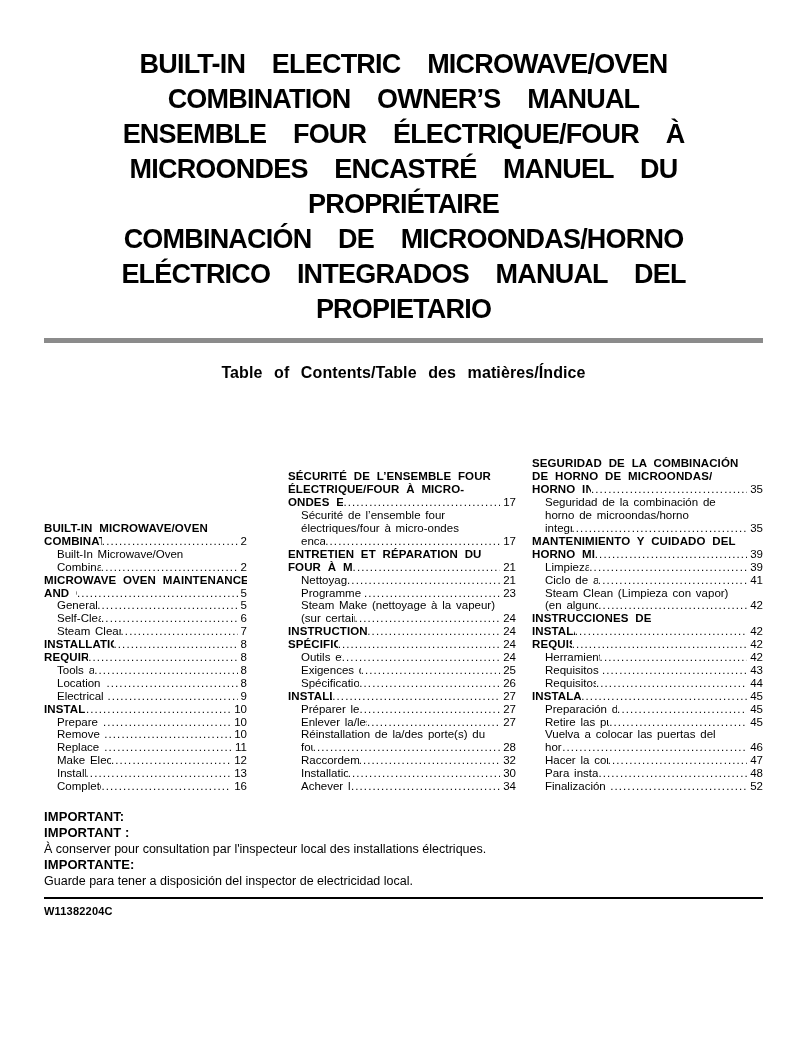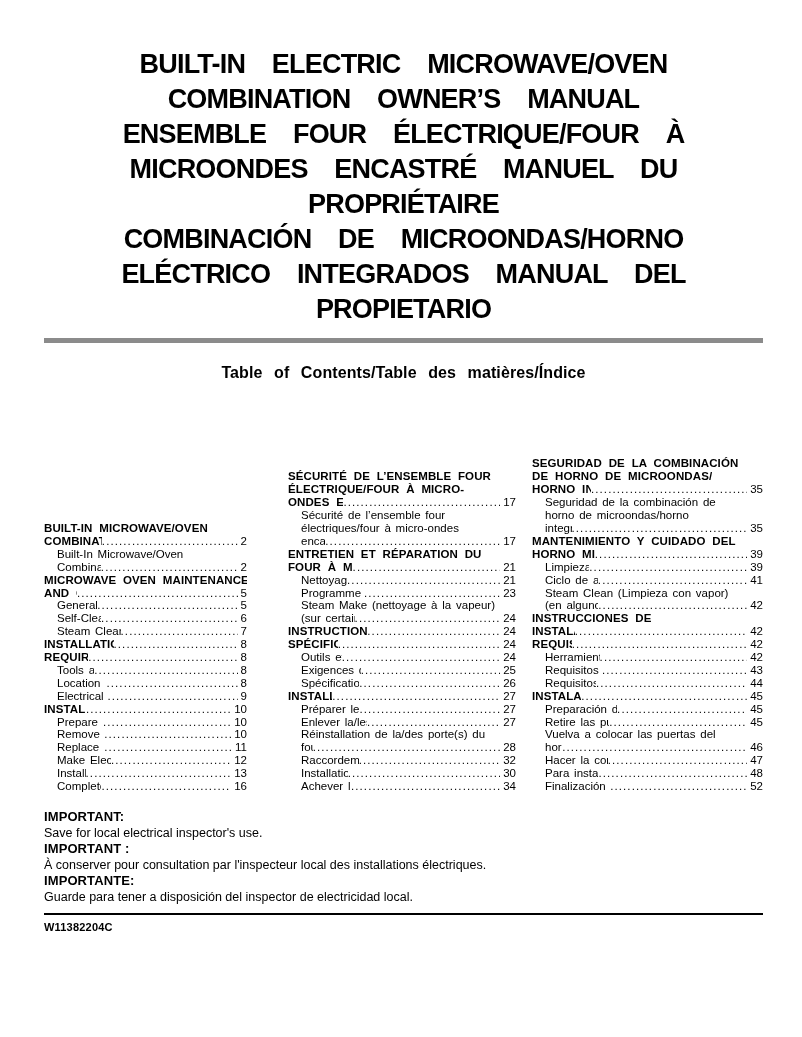--- a/index.html
+++ b/index.html
@@ -398,21 +398,20 @@
         <div class="toc-row ind">
           <span class="t">Finalización de la instalación</span>
           <span class="dots"></span>
           <span class="pg">52</span>
         </div>
       </div>
     </div>
 
   <section class="important" id="important">
       <div class="imp-label">IMPORTANT:</div>
-      <div class="imp-text">Save for local electrical inspector's use.</div>
       <div class="imp-label">IMPORTANT :</div>
       <div class="imp-text">À conserver pour consultation par l'inspecteur local des installations électriques.</div>
       <div class="imp-label">IMPORTANTE:</div>
       <div class="imp-text">Guarde para tener a disposición del inspector de electricidad local.</div>
     </section>
 
   <div class="rule-thin"></div>
 
   <footer class="part-number">W11382204C</footer>
 

